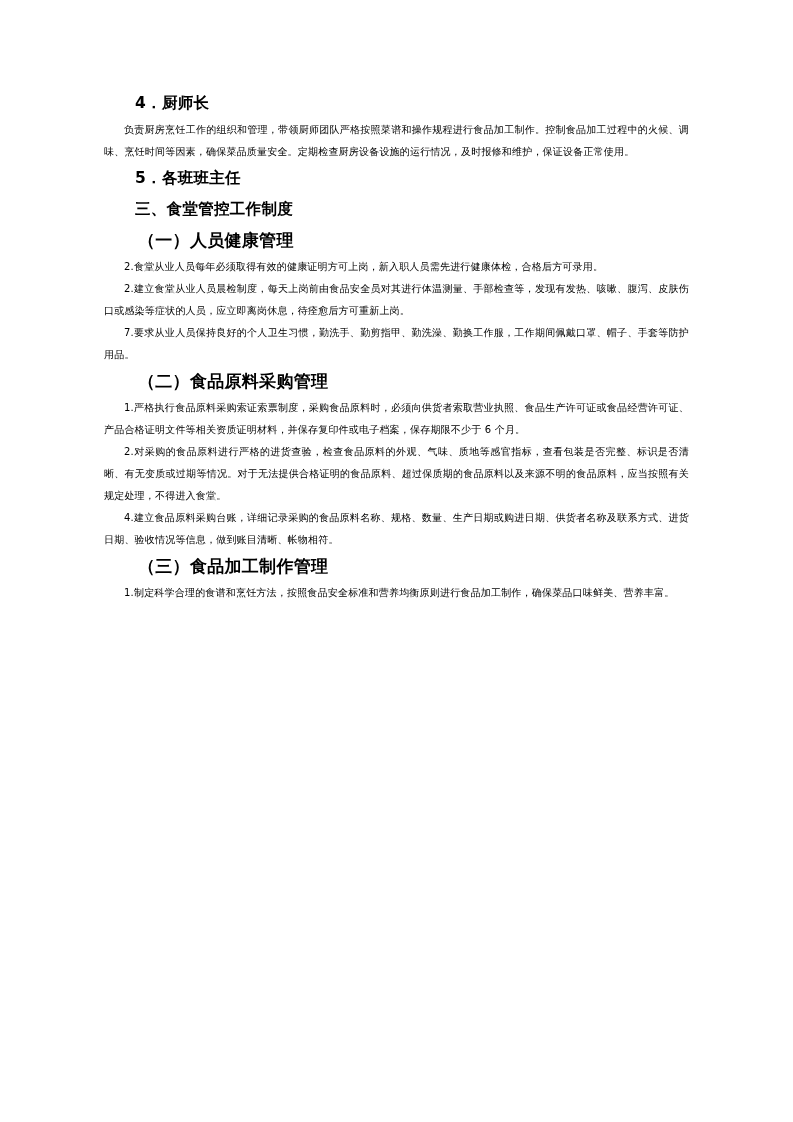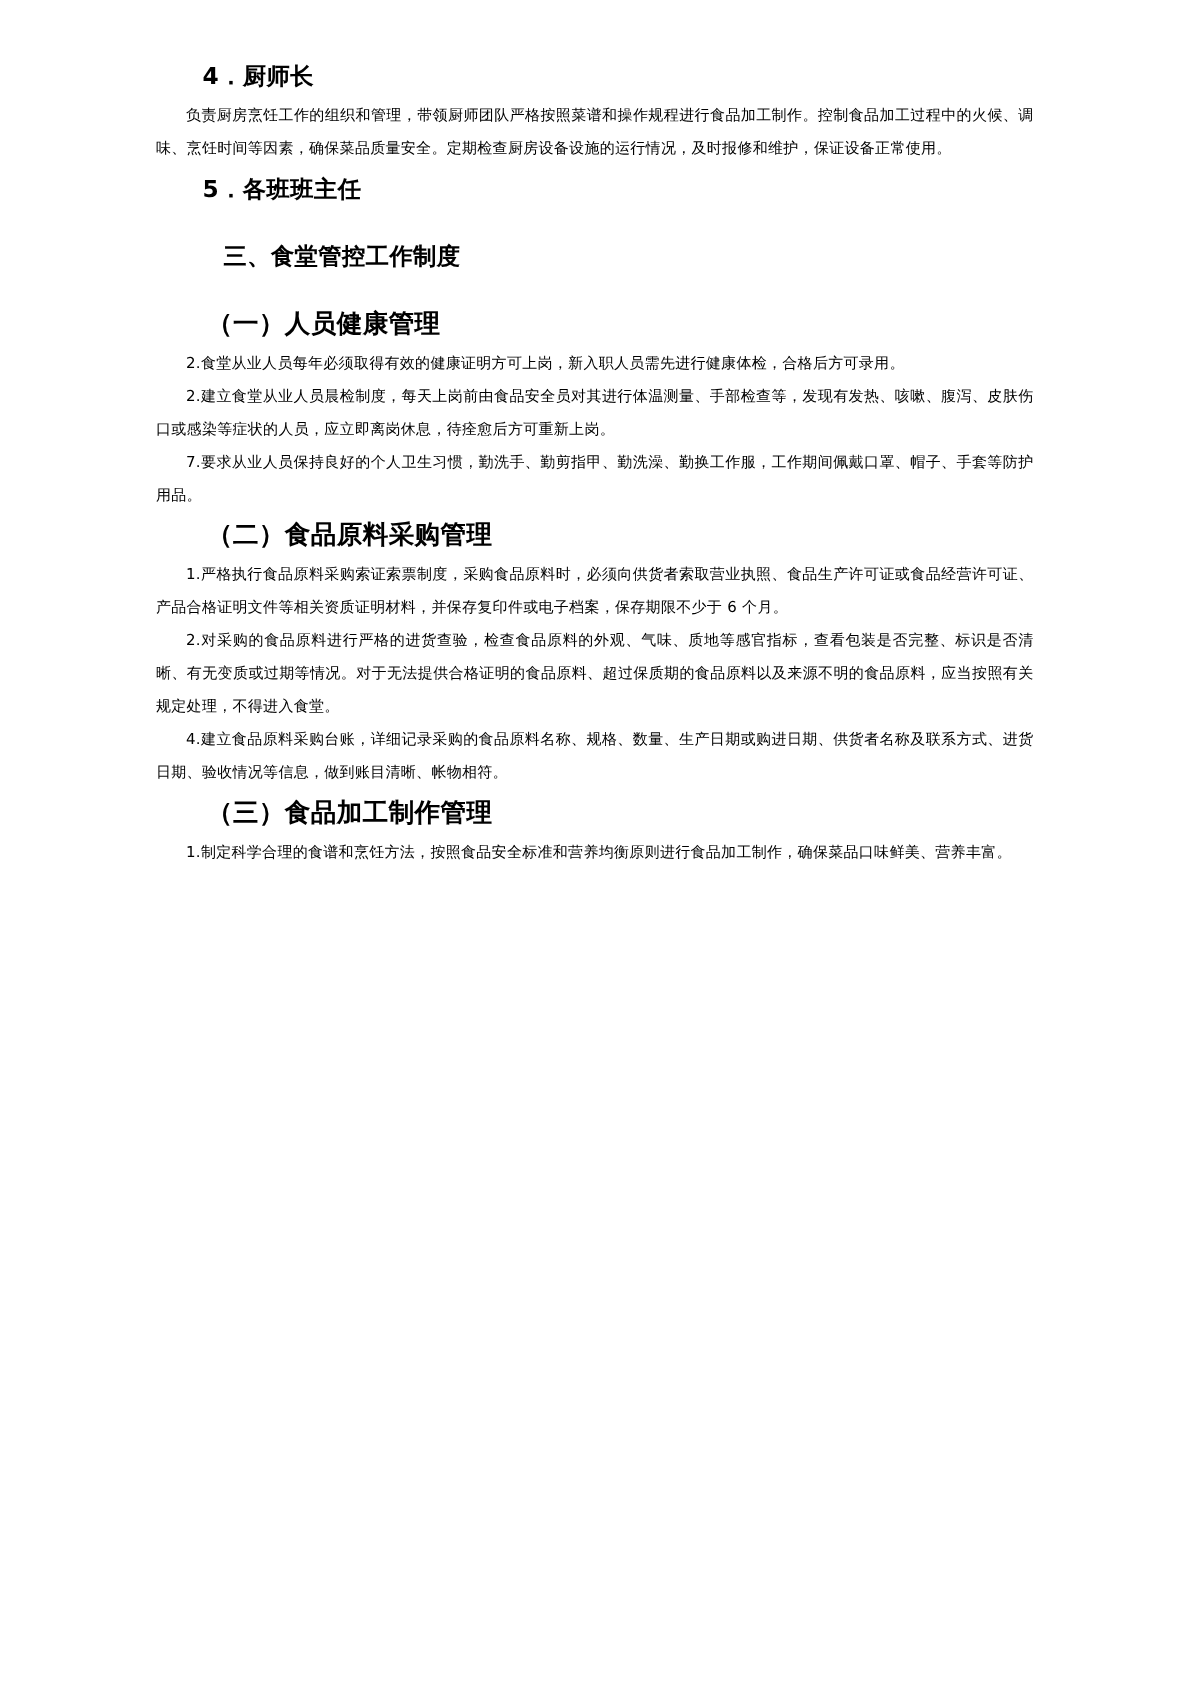--- a/index.html
+++ b/index.html
@@ -13,21 +13,21 @@
     font-family: "DejaVu Sans", "Liberation Sans", sans-serif;
     color: #000000;
     overflow: hidden;
   }
   .page {
     position: relative;
     width: 793px;
     height: 1122px;
     background: #ffffff;
     box-sizing: border-box;
-    padding: 36px 104px 60px 104px;
+    padding: 88px 104px 60px 104px;
   }
   .doc-body {
     font-size: 15.5px;
     line-height: 31px;
     text-align: justify;
     text-justify: inter-ideograph;
   }
   .heading {
     font-weight: bold;
     font-size: 15.5px;
@@ -48,21 +48,21 @@
     font-size: 17px;
     line-height: 31px;
     margin: 0;
     text-indent: 2em;
     letter-spacing: 0.3px;
   }
   .section-heading {
     font-weight: bold;
     font-size: 15.5px;
     line-height: 31px;
-    margin: 14px;
+    margin: 0;
     text-indent: 2em;
     letter-spacing: 0.3px;
   }
 </style>
 </head>
 <body>
 
 <div class="page">
   <div class="doc-body" id="doc-body">
       <p class="heading">4．厨师长</p>

